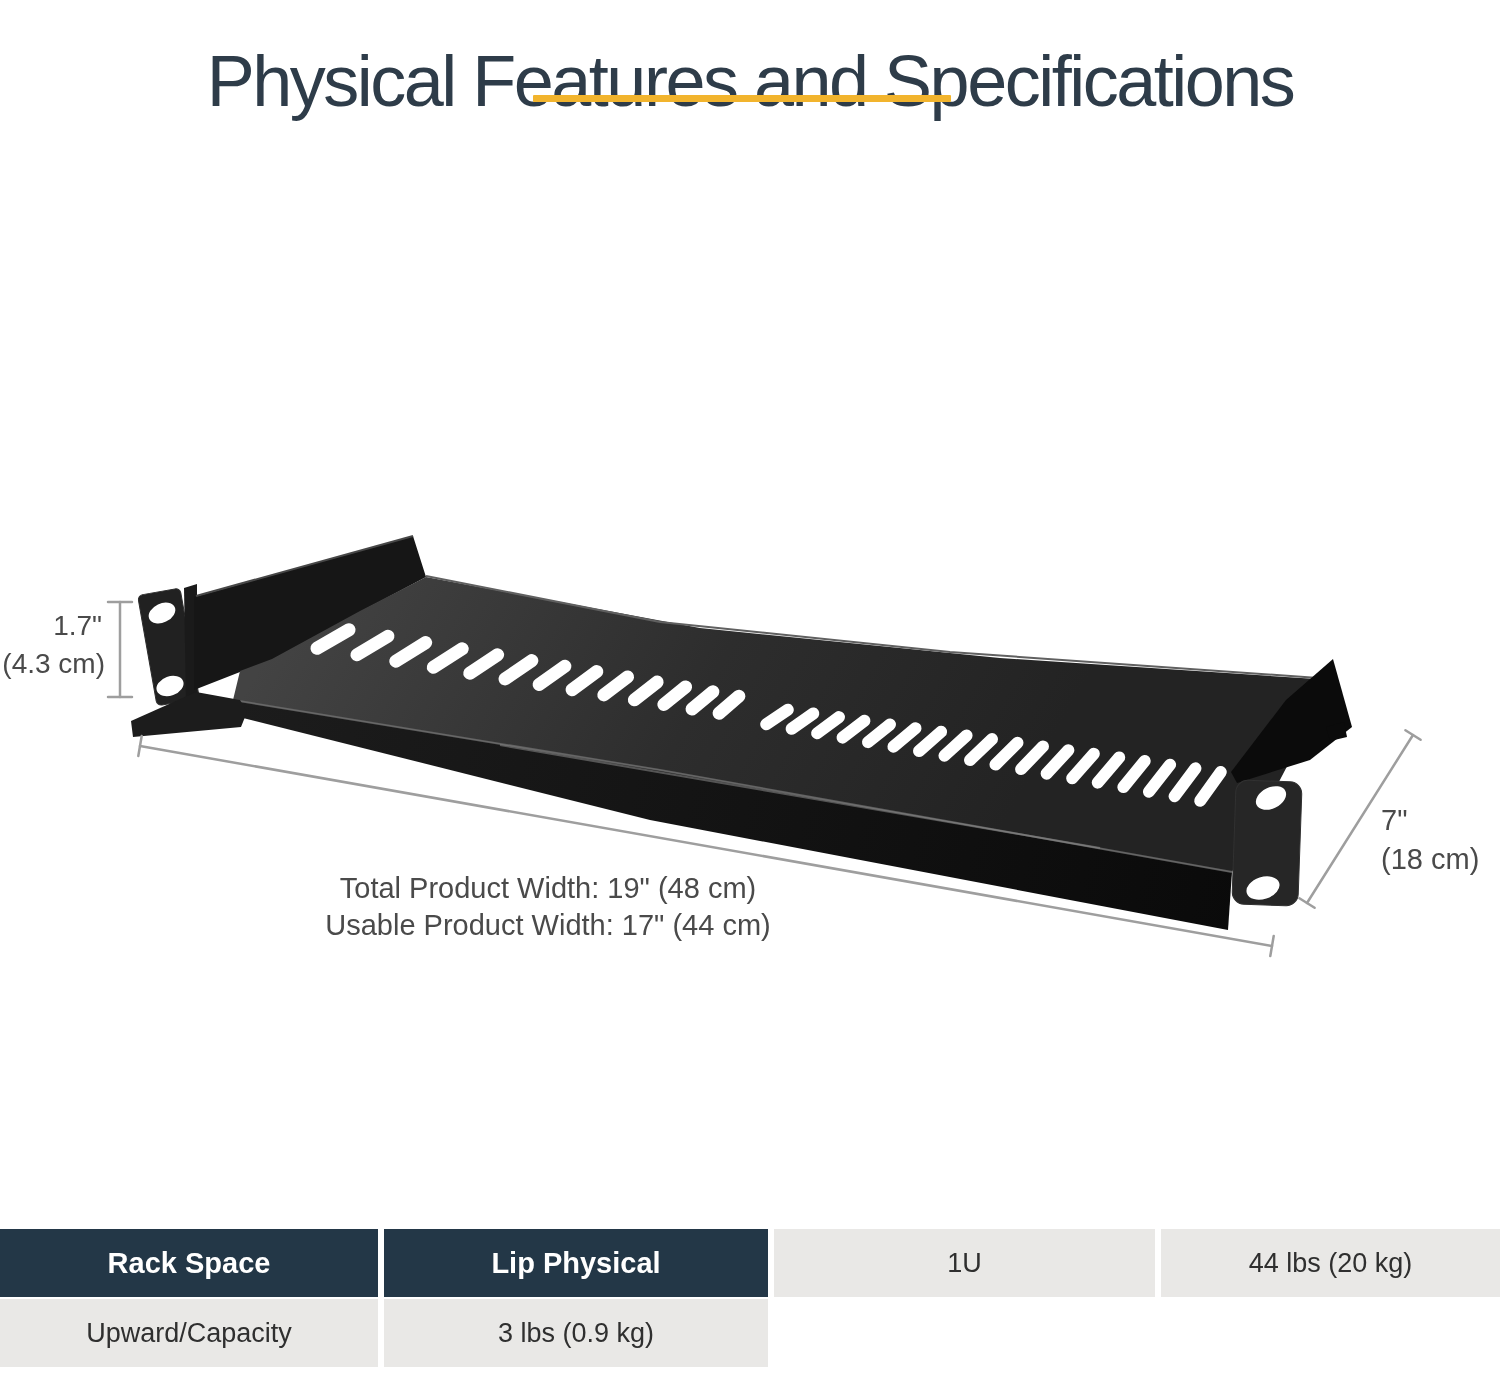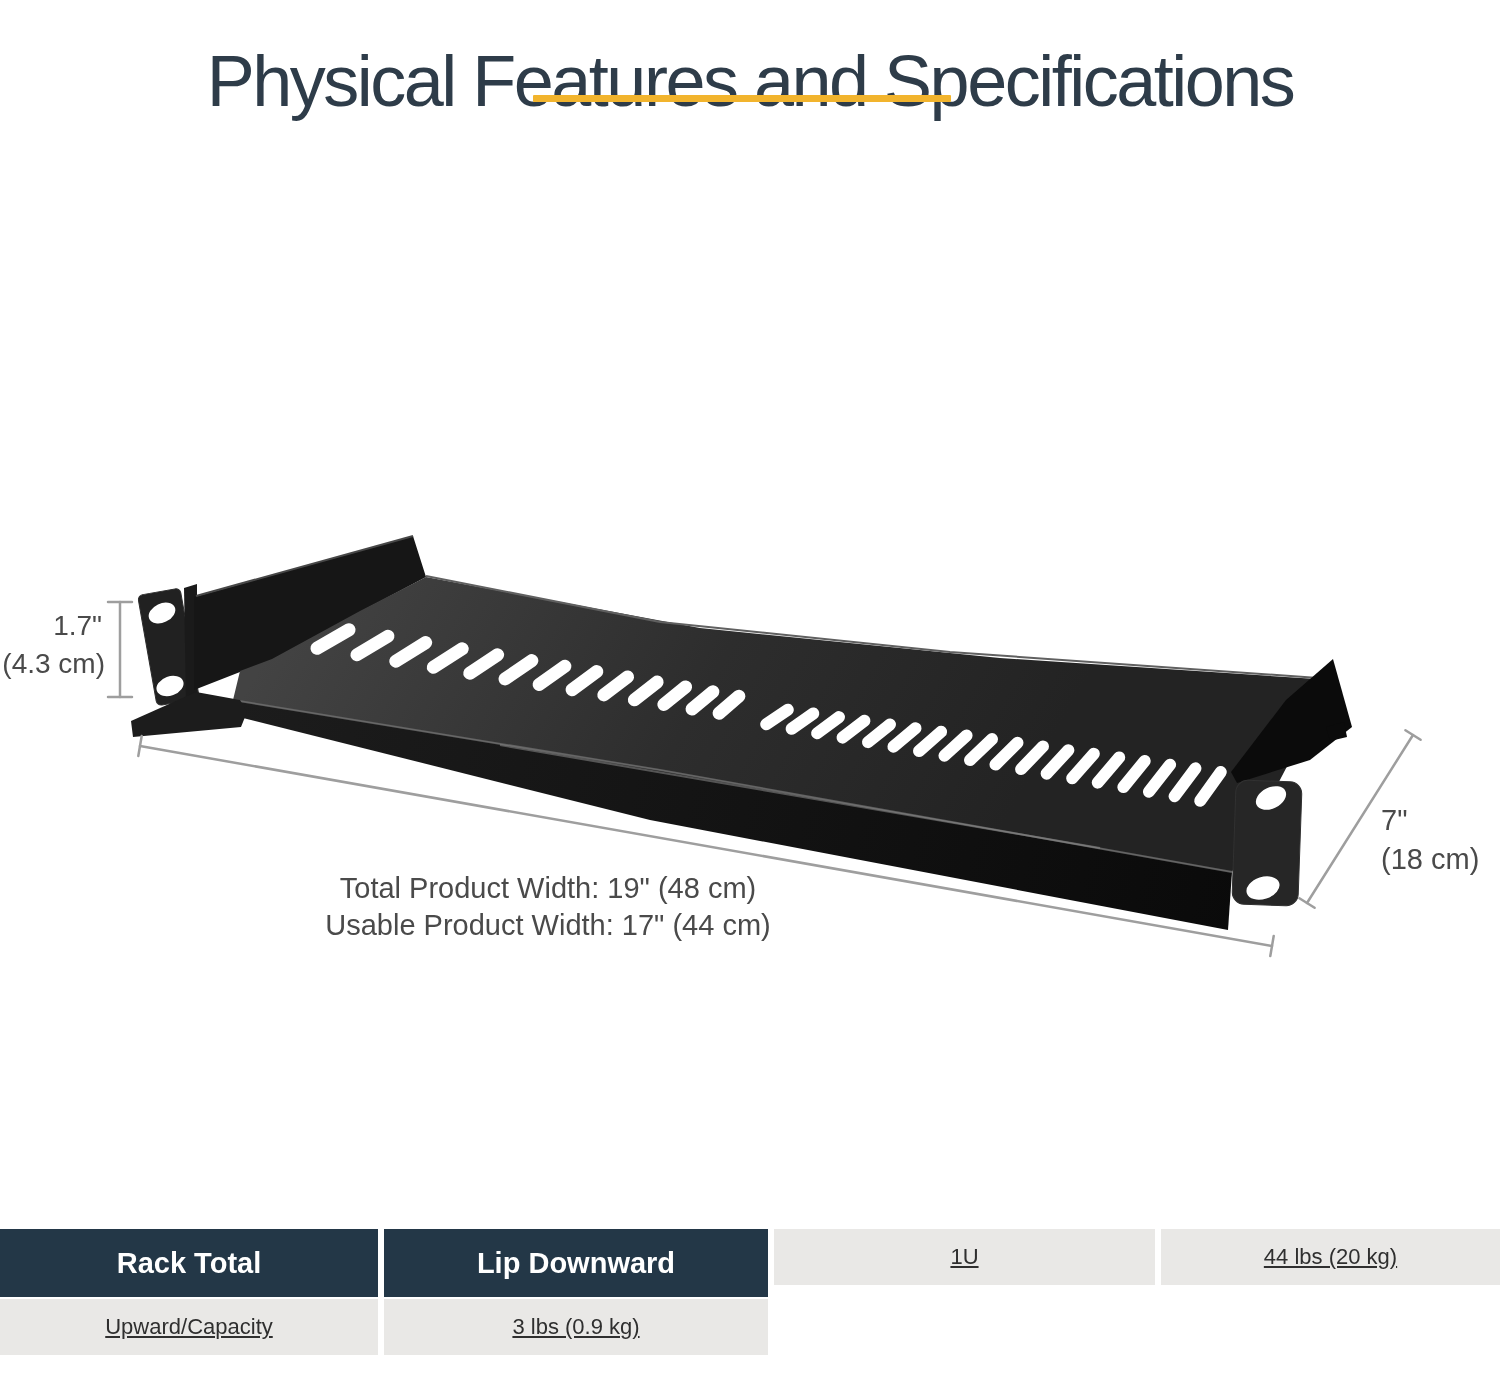--- a/index.html
+++ b/index.html
@@ -9,22 +9,22 @@
               font-size:72px;font-weight:400;letter-spacing:-2.5px;color:#2e3c49;
               font-family:"Liberation Sans",sans-serif;}
   .title-underline{position:absolute;left:533px;top:95px;width:418px;height:7px;
                    background:#F2B42D;border-radius:1px;}
   .diagram-svg{position:absolute;left:0;top:0;width:1500px;height:1374px;}
   .dim-text{fill:#4a4a4a;font-family:"Liberation Sans",sans-serif;}
   .spec-table{position:absolute;left:0;top:1229px;width:1500px;display:grid;
               grid-template-columns:378px 384px 381px 339px;column-gap:6px;row-gap:2px;}
   .spec-header-cell{background:#233747;height:68px;display:flex;align-items:center;justify-content:center;
               color:#ffffff;font-size:29px;font-weight:bold;font-family:"Liberation Sans",sans-serif;}
-  .spec-value-cell{background:#E9E8E6;height:56px;display:flex;align-items:center;justify-content:center;
-              color:#2f2f2f;font-size:22px;font-family:"Liberation Sans",sans-serif;text-decoration:underline;}
+  .spec-value-cell{background:#E9E8E6;height:68px;display:flex;align-items:center;justify-content:center;
+              color:#2f2f2f;font-size:27px;font-family:"Liberation Sans",sans-serif;}
 </style>
 </head>
 <body>
 
 <div class="stage">
 
   <h1 class="page-title">Physical Features and Specifications</h1>
   <div class="title-underline"></div>
 
   <svg id="shelf-svg" class="diagram-svg" viewBox="0 0 1500 1374">
@@ -135,21 +135,21 @@
     <text class="dim-text" x="105" y="673" font-size="28" text-anchor="end">(4.3 cm)</text>
 
     <text class="dim-text" x="548" y="898" font-size="29" text-anchor="middle">Total Product Width: 19" (48 cm)</text>
     <text class="dim-text" x="548" y="935" font-size="29" text-anchor="middle">Usable Product Width: 17" (44 cm)</text>
 
     <text class="dim-text" x="1381" y="830" font-size="29">7"</text>
     <text class="dim-text" x="1381" y="869" font-size="29">(18 cm)</text>
   </svg>
 
   <div class="spec-table">
-    <div class="spec-header-cell">Rack Total</div>
-    <div class="spec-header-cell">Lip Downward</div>
+    <div class="spec-header-cell">Rack Space</div>
+    <div class="spec-header-cell">Lip Physical</div>
 
     <div class="spec-value-cell">1U</div>
     <div class="spec-value-cell">44 lbs (20 kg)</div>
     <div class="spec-value-cell">Upward/Capacity</div>
     <div class="spec-value-cell">3 lbs (0.9 kg)</div>
   </div>
 </div>
 
 </body></html>

